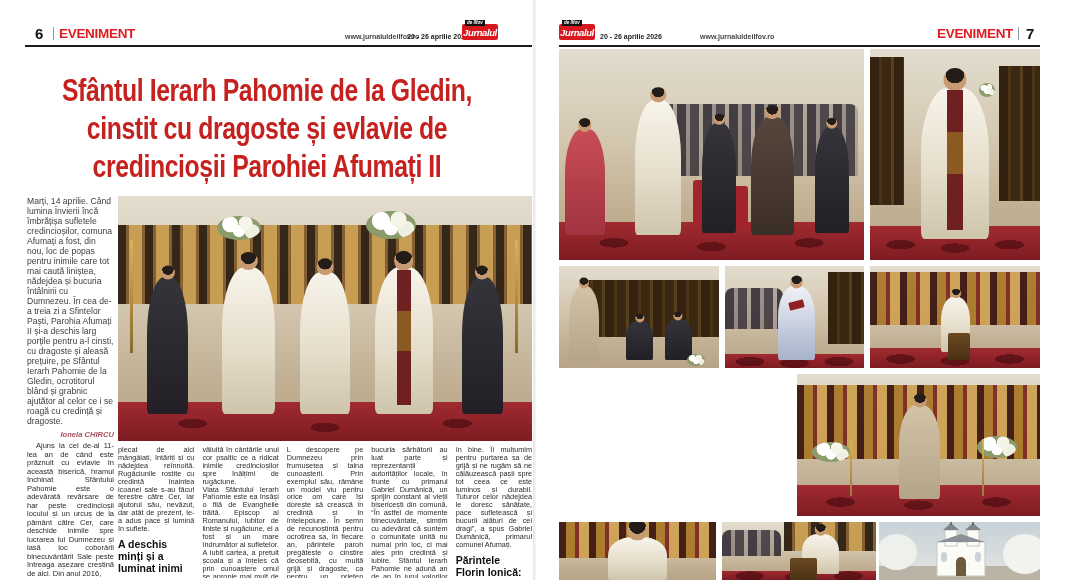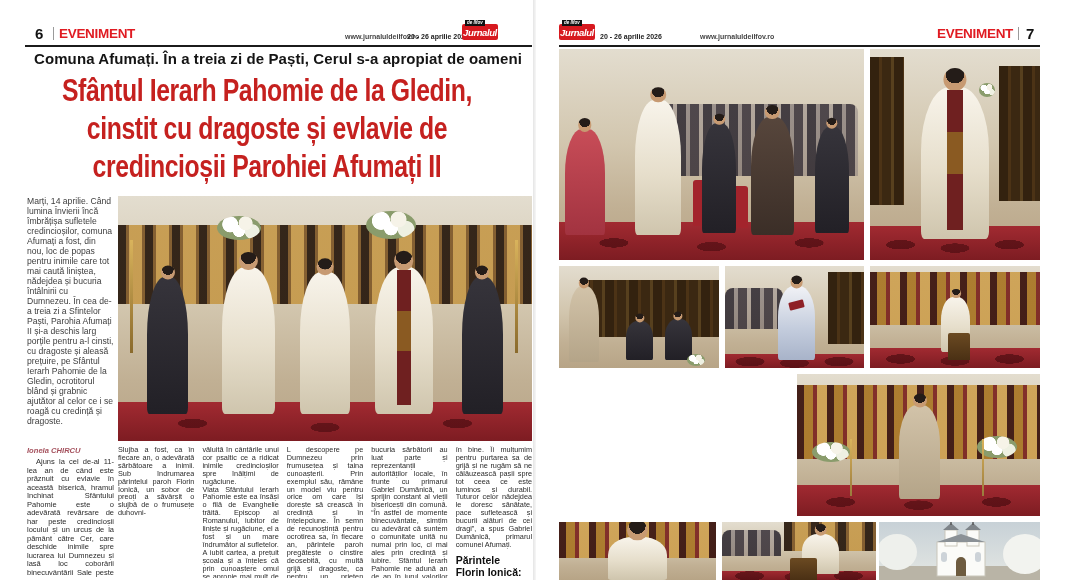--- a/index.html
+++ b/index.html
@@ -27,21 +27,21 @@
              line-height:5.5px;padding:0 2px;font-weight:700;}
 
   
   .kicker{position:absolute;left:25px;top:50px;width:506px;text-align:center;
           font-size:15px;font-weight:600;color:#141414;letter-spacing:.1px;}
   .hl{position:absolute;left:-21px;top:72px;width:576px;text-align:center;
       color:var(--hlred);font-weight:800;font-size:31px;line-height:38px;letter-spacing:-.5px;
       transform:scaleX(.8);transform-origin:288px 0;}
   .introcol{position:absolute;left:27px;top:196px;width:87px;height:382px;overflow:hidden;}
   .introcol .lead{font-size:8.6px;line-height:10px;color:#3d3d3d;}
-  .byline{margin:20px 0 3px;text-align:left;font-size:7.6px;font-style:italic;font-weight:700;color:#a4505c;}
+  .byline{margin:4px 0 3px;text-align:right;font-size:7.6px;font-style:italic;font-weight:700;color:#a4505c;}
   .body2{font-size:7.5px;line-height:8.5px;text-align:justify;color:#2b2b2b;text-indent:9px;}
 
   .cols{position:absolute;display:flex;gap:8px;overflow:hidden;}
   .cols-l{left:118px;top:446px;width:414px;height:132px;}
   .col{flex:1;overflow:hidden;}
   .col p{font-size:7.3px;line-height:7.9px;text-align:justify;color:#2b2b2b;white-space:pre-line;}
   .sub{font-size:10.5px;line-height:12px;margin:5px 0 4px;font-weight:800;color:#0f0f0f;}
 
   
   .photo{position:absolute;overflow:hidden;
@@ -99,21 +99,20 @@
     <i class="hd-div" style="left:53px;top:27px;"></i>
     <span class="section" style="left:59px;top:26px;">EVENIMENT</span>
     <span class="site" style="left:345px;top:33px;">www.jurnaluldeilfov.ro</span>
     <span class="date" style="left:407px;top:33px;">20 - 26 aprilie 2026</span>
     <span class="logo" style="left:462px;top:24px;">
       <i class="top">de Ilfov</i>
       <i class="main">Jurnalul</i>
     </span>
     <i class="hrule" style="left:25px;top:45px;width:507px;"></i>
 
-    <div class="kicker">Comuna Afumați. În a treia zi de Paști, Cerul s-a apropiat de oameni</div>
 
     <div class="hl">
       <div>Sfântul Ierarh Pahomie de la Gledin,</div>
       <div>cinstit cu dragoste și evlavie de</div>
       <div>credincioșii Parohiei Afumați II</div>
     </div>
 
     <div class="introcol">
       <p class="lead">Marți, 14 aprilie. Când lumina Învierii încă îmbrățișa sufletele credincioșilor, comuna Afumați a fost, din nou, loc de popas pentru inimile care tot mai caută liniștea, nădejdea și bucuria întâlnirii cu Dumnezeu. În cea de-a treia zi a Sfintelor Paști, Parohia Afumați II și-a deschis larg porțile pentru a-l cinsti, cu dragoste și aleasă prețuire, pe Sfântul Ierarh Pahomie de la Gledin, ocrotitorul blând și grabnic ajutător al celor ce i se roagă cu credință și dragoste.</p>
       <div class="byline">Ionela CHIRCU</div>
@@ -129,20 +128,22 @@
       <i class="carpet" style="height:16%;"></i>
       <i class="fig v-dark" style="left:7%;bottom:11%;width:10%;height:56%;"></i>
       <i class="fig v-white" style="left:25%;bottom:11%;width:13%;height:60%;"></i>
       <i class="fig v-white" style="left:44%;bottom:11%;width:12%;height:58%;"></i>
       <i class="fig v-white stole" style="left:62%;bottom:11%;width:14%;height:60%;"></i>
       <i class="fig v-dark" style="left:83%;bottom:11%;width:10%;height:56%;"></i>
     </div>
 
     <div class="cols cols-l">
       <div class="col">
+        <p>plecat de aici mângâiați, întăriți și cu nădejdea reînnoită. Rugăciunile rostite cu credință înaintea icoanei sale s-au făcut ferestre către Cer, iar ajutorul său, nevăzut, dar atât de prezent, le-a adus pace și lumină în suflete.</p>
+        <h3 class="sub">A deschis minți și a luminat inimi</h3>
         <p>Slujba a fost, ca în fiecare an, o adevărată sărbătoare a inimii. Sub îndrumarea părintelui paroh Florin Ionică, un sobor de preoți a săvârșit o slujbă de o frumusețe duhovni-</p>
       </div>
       <div class="col">
         <p>văluită în cântările unui cor psaltic ce a ridicat inimile credincioșilor spre înălțimi de rugăciune.
 Viața Sfântului Ierarh Pahomie este ea însăși o filă de Evanghelie trăită. Episcop al Romanului, iubitor de liniște și rugăciune, el a fost și un mare îndrumător al sufletelor. A iubit cartea, a prețuit școala și a înțeles că prin cunoaștere omul se apropie mai mult de Dumnezeu. A deschis minți și a luminat inimi, călăuzind generații întregi spre descoperirea adevărului dumnezeiesc și</p>
       </div>
       <div class="col">
         <p>L descopere pe Dumnezeu prin frumusețea și taina cunoașterii. Prin exemplul său, rămâne un model viu pentru orice om care își dorește să crească în credință și în înțelepciune. În semn de recunoștință pentru ocrotirea sa, în fiecare an, părintele paroh pregătește o cinstire deosebită, cu multă grijă și dragoste, ca pentru un prieten ceresc apropiat. Totul este gândit ca o ofrandă de suflet, o dovadă a legăturii vii și profunde dintre localitatea și sfântul său ocroti-</p>
       </div>
       <div class="col">

